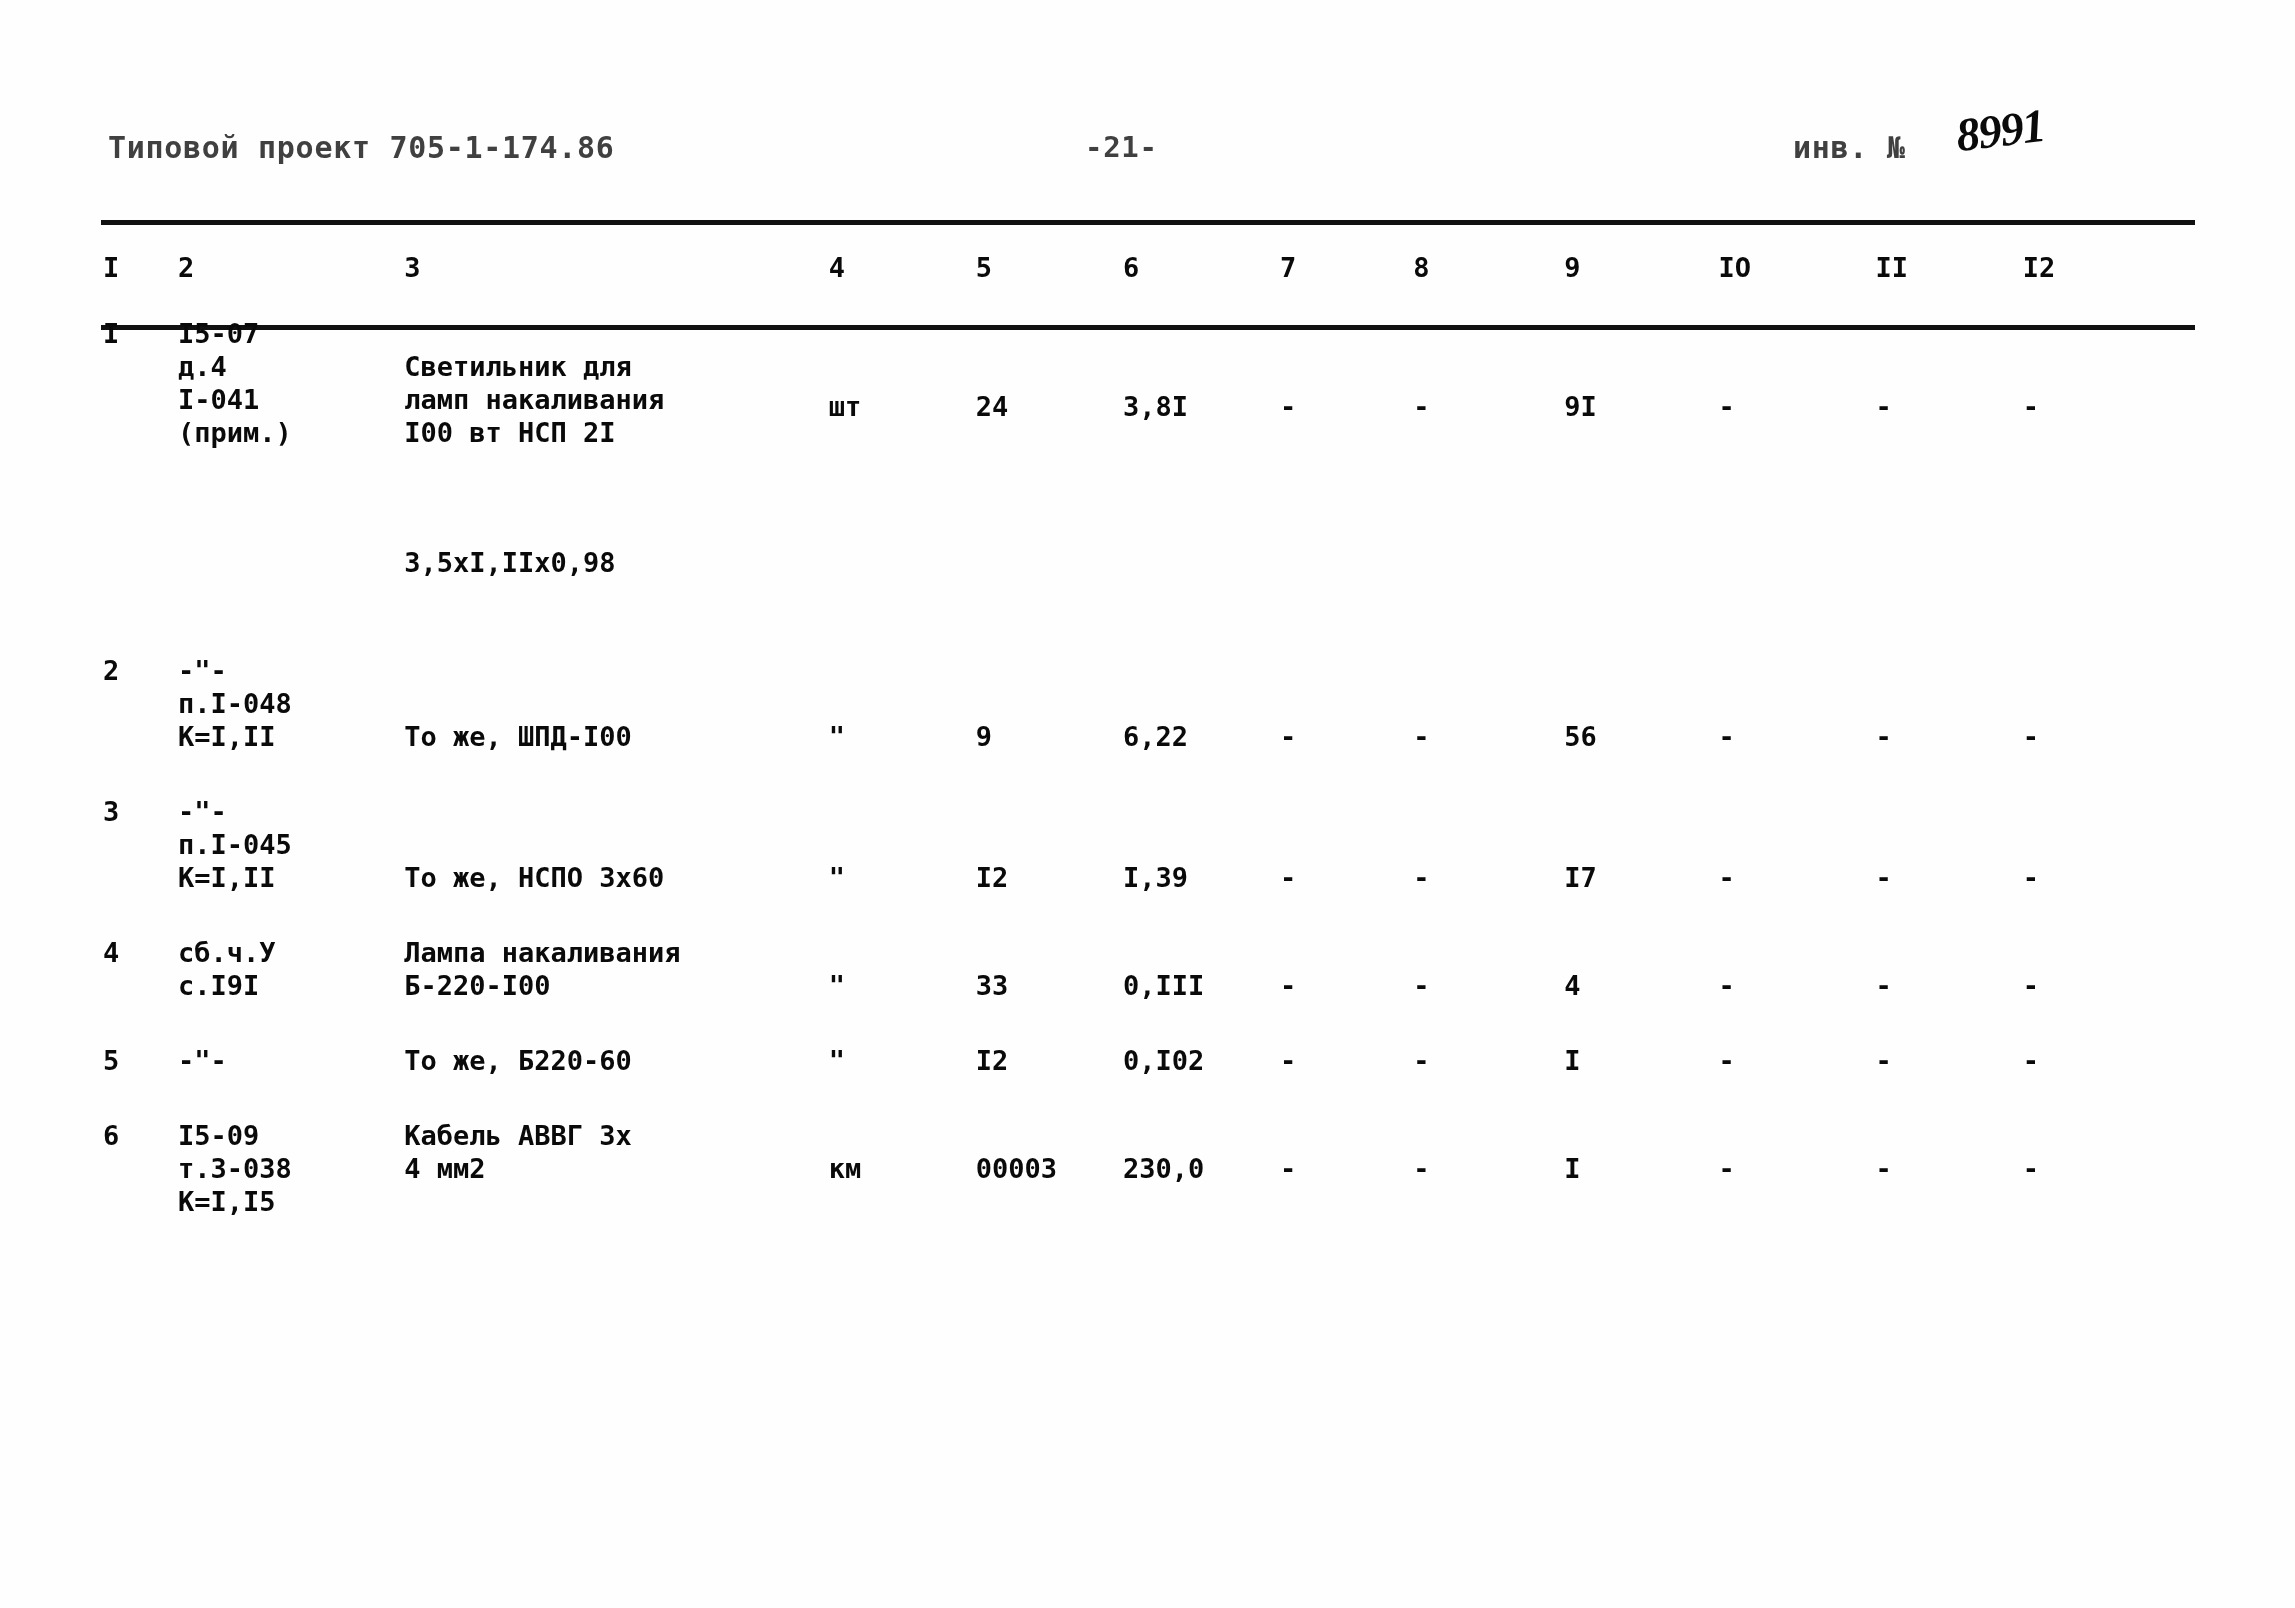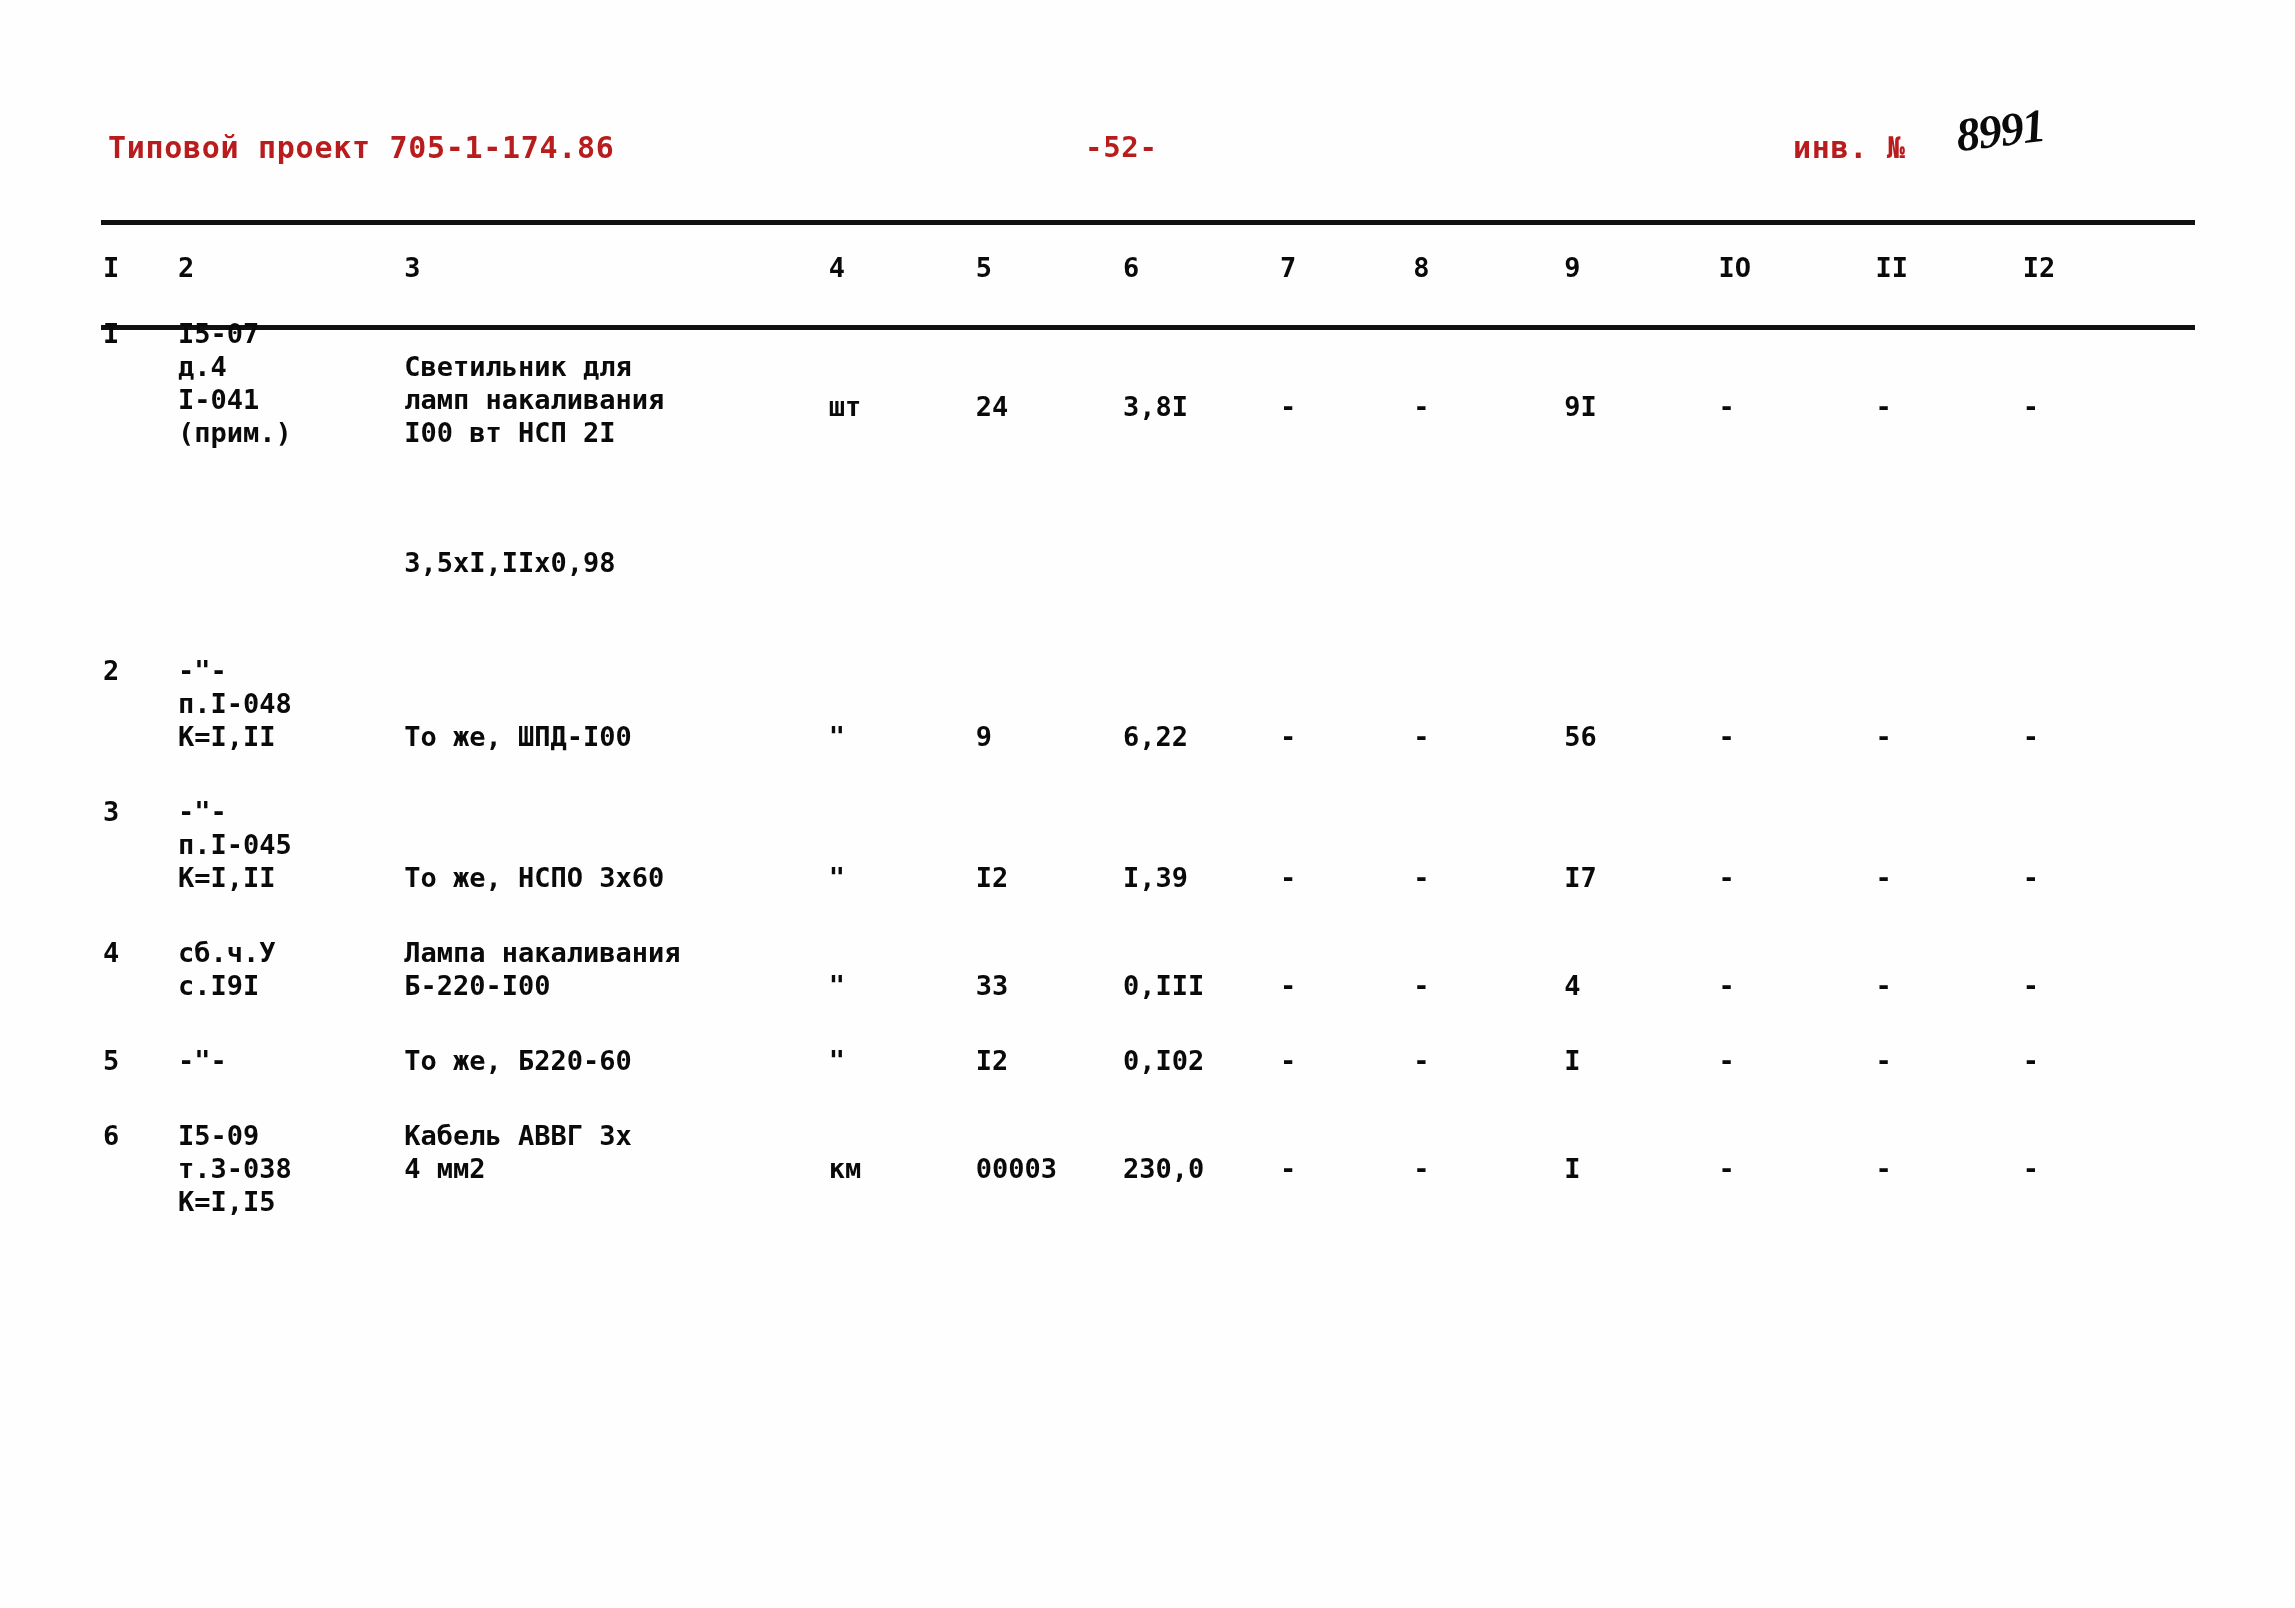--- a/index.html
+++ b/index.html
@@ -15,21 +15,21 @@
     width: 2295px;
     height: 1608px;
     background: #fefefe;
     overflow: hidden;
   }
 
   
   .tw {
     font-family: "DejaVu Sans Mono", monospace;
     font-weight: bold;
-    color: #b91c1c;
+    color: #404040;
     letter-spacing: 0.7px;
     white-space: pre;
   }
 
   
   .hdr {
     position: absolute;
     top: 130px;
     font-size: 30px;
   }
@@ -125,21 +125,21 @@
 
   .vmid { vertical-align: middle; }
 </style>
 </head>
 <body>
 
 <div id="page">
 
   <div class="tw hdr" id="doc-title">Типовой проект 705-1-174.86</div>
 
-  <div class="tw hdr" id="page-number">-52-</div>
+  <div class="tw hdr" id="page-number">-21-</div>
 
   <div class="tw hdr" id="inv-label">инв. №</div>
 
   <div id="inv-number">8991</div>
 
   <div class="rule" id="rule-top"></div>
   <div class="rule" id="rule-middle"></div>
 
   <div id="table">
     <table class="grid">

